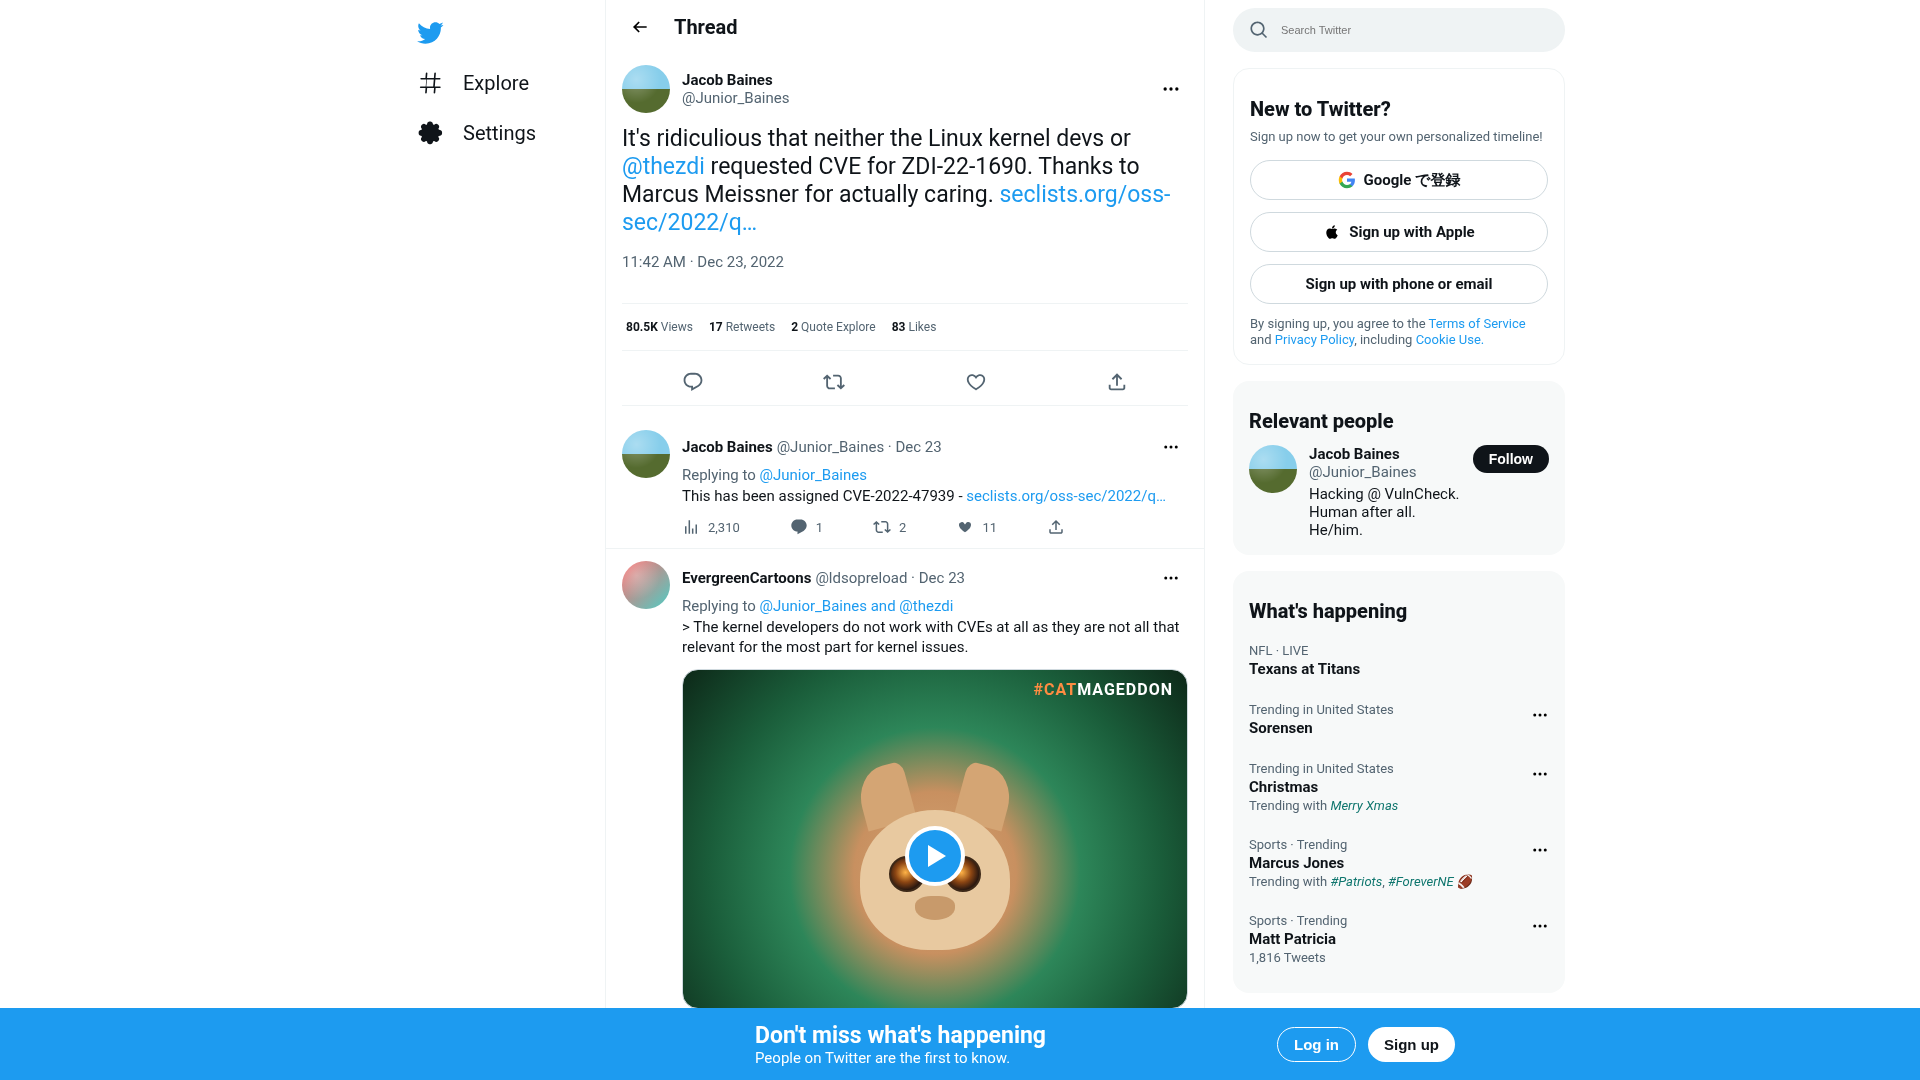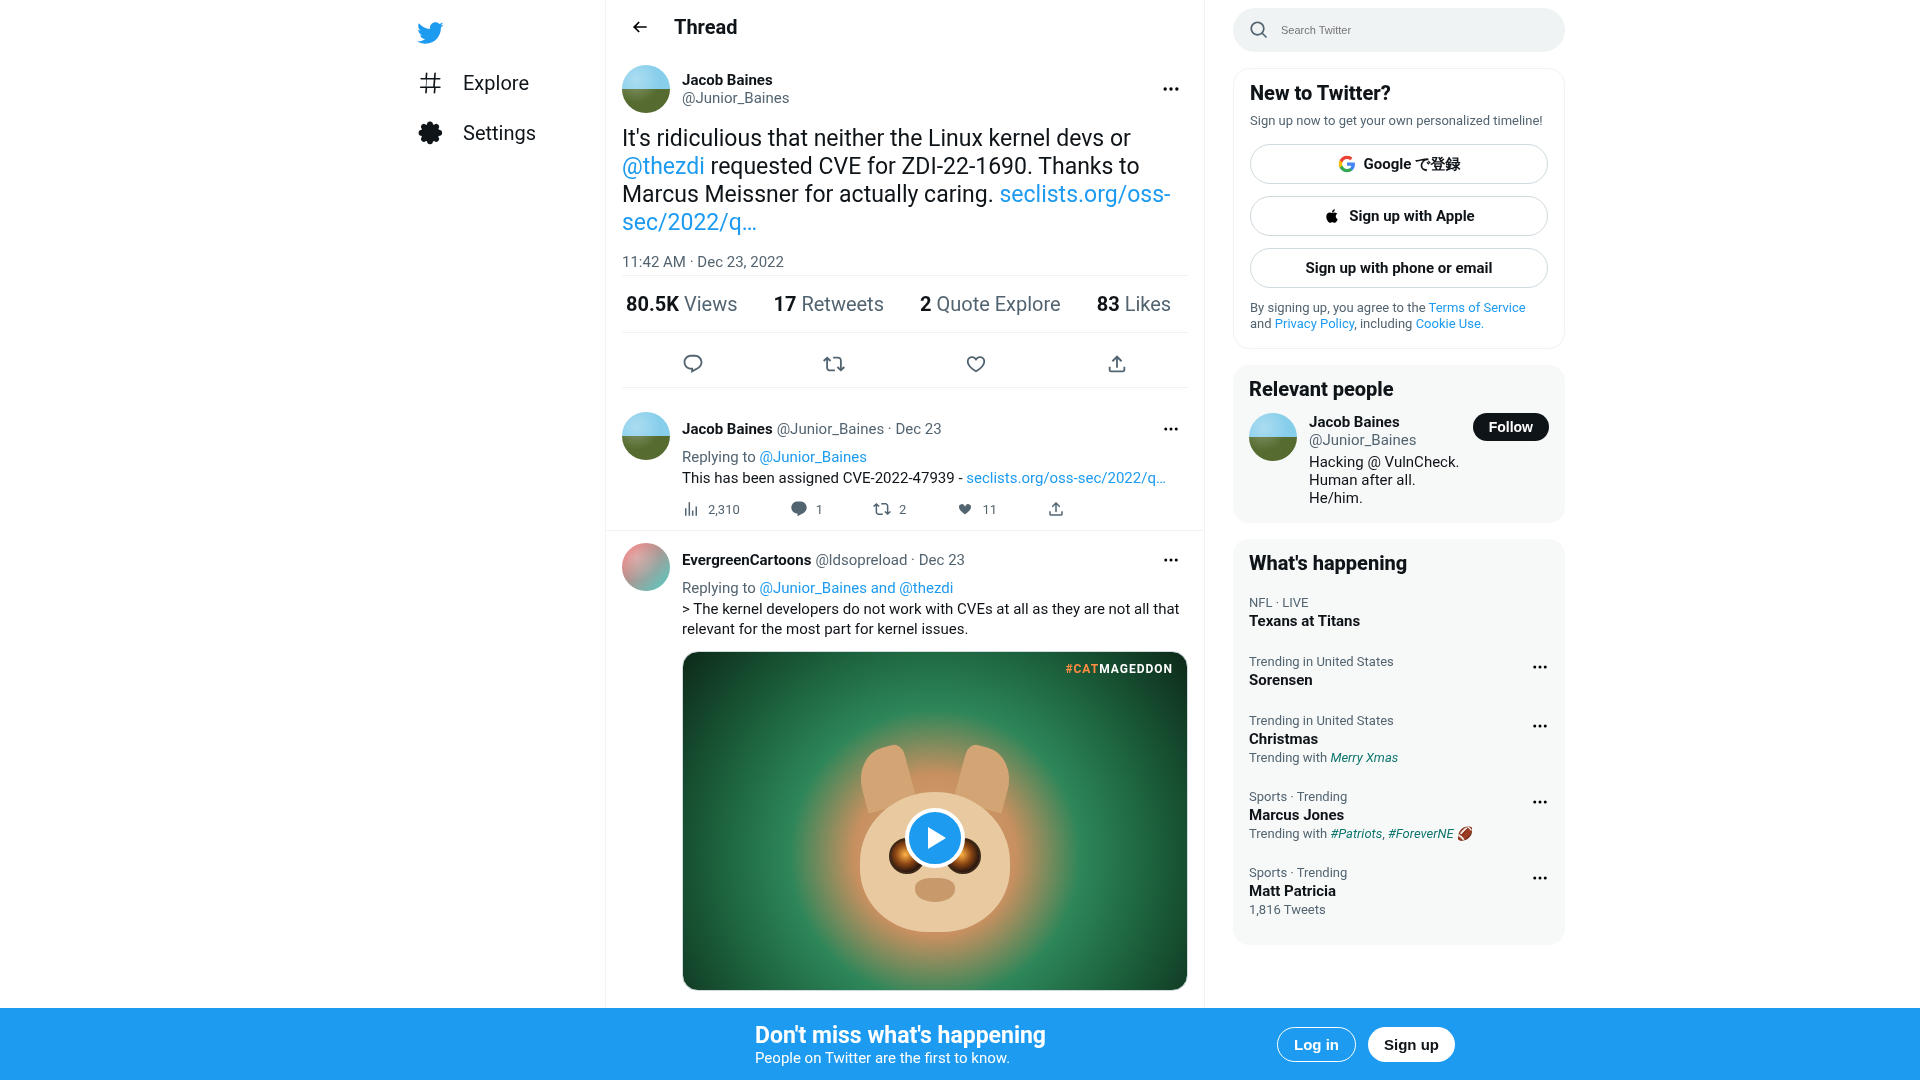--- a/index.html
+++ b/index.html
@@ -27,21 +27,21 @@
 .avatar.plane { background: linear-gradient(180deg,#87ceeb 0%,#87ceeb 50%,#556b2f 50%,#556b2f 100%); }
 .avatar.cartoon { background: linear-gradient(135deg,#ff6b6b,#4ecdc4); }
 .tweet-names { flex: 1; }
 .tweet-names .name { font-weight: 700; font-size: 15px; }
 .tweet-names .handle { color: #536471; font-size: 15px; }
 .more-btn { width: 34px; height: 34px; display: flex; align-items: center; justify-content: center; border-radius: 50%; cursor: pointer; color: #536471; }
 
 .tweet-text-main { font-size: 23px; line-height: 28px; margin-top: 12px; }
 .tweet-text-main .link { color: #1d9bf0; }
 .tweet-time { color: #536471; font-size: 15px; margin-top: 16px; }
-.tweet-stats { display: flex; gap: 36px; padding: 16px 4px; border-top: 1px solid #eff3f4; border-bottom: 1px solid #eff3f4; margin-top: 4px; font-size: 20px; }
+.tweet-stats { display: flex; gap: 16px; padding: 16px 4px; border-top: 1px solid #eff3f4; border-bottom: 1px solid #eff3f4; margin-top: 32px; font-size: 12px; }
 .tweet-stats .stat .num { font-weight: 700; color: #0f1419; }
 .tweet-stats .stat .lbl { color: #536471; }
 .tweet-actions-main { display: flex; justify-content: space-around; padding: 12px 0 4px; border-bottom: 1px solid #eff3f4; }
 .action-btn { width: 38px; height: 38px; display: flex; align-items: center; justify-content: center; border-radius: 50%; cursor: pointer; color: #536471; }
 .action-btn svg { width: 22px; height: 22px; fill: currentColor; }
 
 .reply { display: flex; padding: 12px 16px; border-bottom: 1px solid #eff3f4; }
 .reply-body { flex: 1; min-width: 0; }
 .reply-head { display: flex; align-items: center; }
 .reply-head .name { font-weight: 700; font-size: 15px; }
@@ -49,41 +49,41 @@
 .reply-head .more-btn { margin-left: auto; }
 .replying-to { color: #536471; font-size: 15px; margin-top: 2px; }
 .replying-to .link { color: #1d9bf0; }
 .reply-text { font-size: 15px; line-height: 20px; margin-top: 2px; }
 .reply-text .link { color: #1d9bf0; }
 .reply-actions { display: flex; gap: 50px; margin-top: 12px; color: #536471; font-size: 13px; }
 .reply-actions .ra { display: flex; align-items: center; gap: 8px; cursor: pointer; }
 .reply-actions svg { width: 18px; height: 18px; fill: currentColor; }
 
 .media { margin-top: 12px; border-radius: 16px; overflow: hidden; position: relative; height: 340px; background: radial-gradient(circle at 50% 60%, #d4a574 0%, #c89060 25%, #2d8659 45%, #1a5d3a 70%, #0d2818 100%); border: 1px solid #cfd9de; }
-.media .tag { position: absolute; top: 10px; right: 14px; color: #fff; font-weight: 700; font-size: 12px; letter-spacing: 1px; text-align: center; }
+.media .tag { position: absolute; top: 10px; right: 14px; color: #fff; font-weight: 700; font-size: 16px; letter-spacing: 1px; text-align: center; }
 .media .tag .hash { color: #ff8c42; }
 .cat { position: absolute; left: 50%; top: 58%; transform: translate(-50%,-50%); width: 220px; height: 220px; }
 .cat .head { position: absolute; left: 50%; top: 50%; transform: translate(-50%,-40%); width: 150px; height: 140px; background: #e8c9a0; border-radius: 50% 50% 45% 45%; }
 .cat .ear-l, .cat .ear-r { position: absolute; width: 50px; height: 60px; background: #d4a574; top: 10px; }
 .cat .ear-l { left: 35px; border-radius: 60% 20% 0 0; transform: rotate(-15deg); }
 .cat .ear-r { right: 35px; border-radius: 20% 60% 0 0; transform: rotate(15deg); }
 .cat .eye-l, .cat .eye-r { position: absolute; width: 36px; height: 36px; background: radial-gradient(circle at 45% 45%, #ffb347 0%, #8b4513 40%, #2b1810 70%); border-radius: 50%; top: 100px; border: 2px solid #3d2817; }
 .cat .eye-l { left: 64px; }
 .cat .eye-r { right: 64px; }
 .cat .muzzle { position: absolute; left: 50%; top: 140px; transform: translateX(-50%); width: 40px; height: 24px; background: #c89a6b; border-radius: 40% 40% 50% 50%; }
 .play-btn { position: absolute; left: 50%; top: 55%; transform: translate(-50%,-50%); width: 60px; height: 60px; border-radius: 50%; background: #1d9bf0; border: 4px solid #fff; display: flex; align-items: center; justify-content: center; cursor: pointer; }
 .play-btn::after { content: ''; border-left: 18px solid #fff; border-top: 11px solid transparent; border-bottom: 11px solid transparent; margin-left: 4px; }
 
 .search-box { display: flex; align-items: center; background: #eff3f4; border-radius: 9999px; height: 44px; padding: 0 16px; margin-top: 4px; }
 .search-box svg { width: 20px; height: 20px; fill: #536471; }
 .search-box input { border: none; background: transparent; outline: none; font-size: 11px; margin-left: 12px; flex: 1; }
 
 .card { background: #f7f9f9; border-radius: 16px; padding: 12px 16px 16px; margin-top: 16px; }
 .card.white { background: #fff; border: 1px solid #eff3f4; }
-.card h2 { font-size: 20px; font-weight: 800; margin-bottom: 8px; }
+.card h2 { font-size: 20px; font-weight: 800; margin-bottom: 8px; margin-top: 16px; }
 .card .sub { font-size: 13px; color: #536471; margin-bottom: 16px; }
 .signup-btn { display: flex; align-items: center; justify-content: center; height: 40px; border-radius: 9999px; border: 1px solid #cfd9de; font-size: 15px; font-weight: 700; cursor: pointer; margin-bottom: 12px; background: #fff; }
 .signup-btn .gicon { width: 18px; height: 18px; margin-right: 8px; }
 .legal { font-size: 13px; color: #536471; line-height: 16px; }
 .legal .link { color: #1d9bf0; }
 
 .rp-item { display: flex; margin-top: 12px; }
 .rp-item .avatar { width: 48px; height: 48px; }
 .rp-info { flex: 1; }
 .rp-info .name { font-weight: 700; font-size: 15px; }

